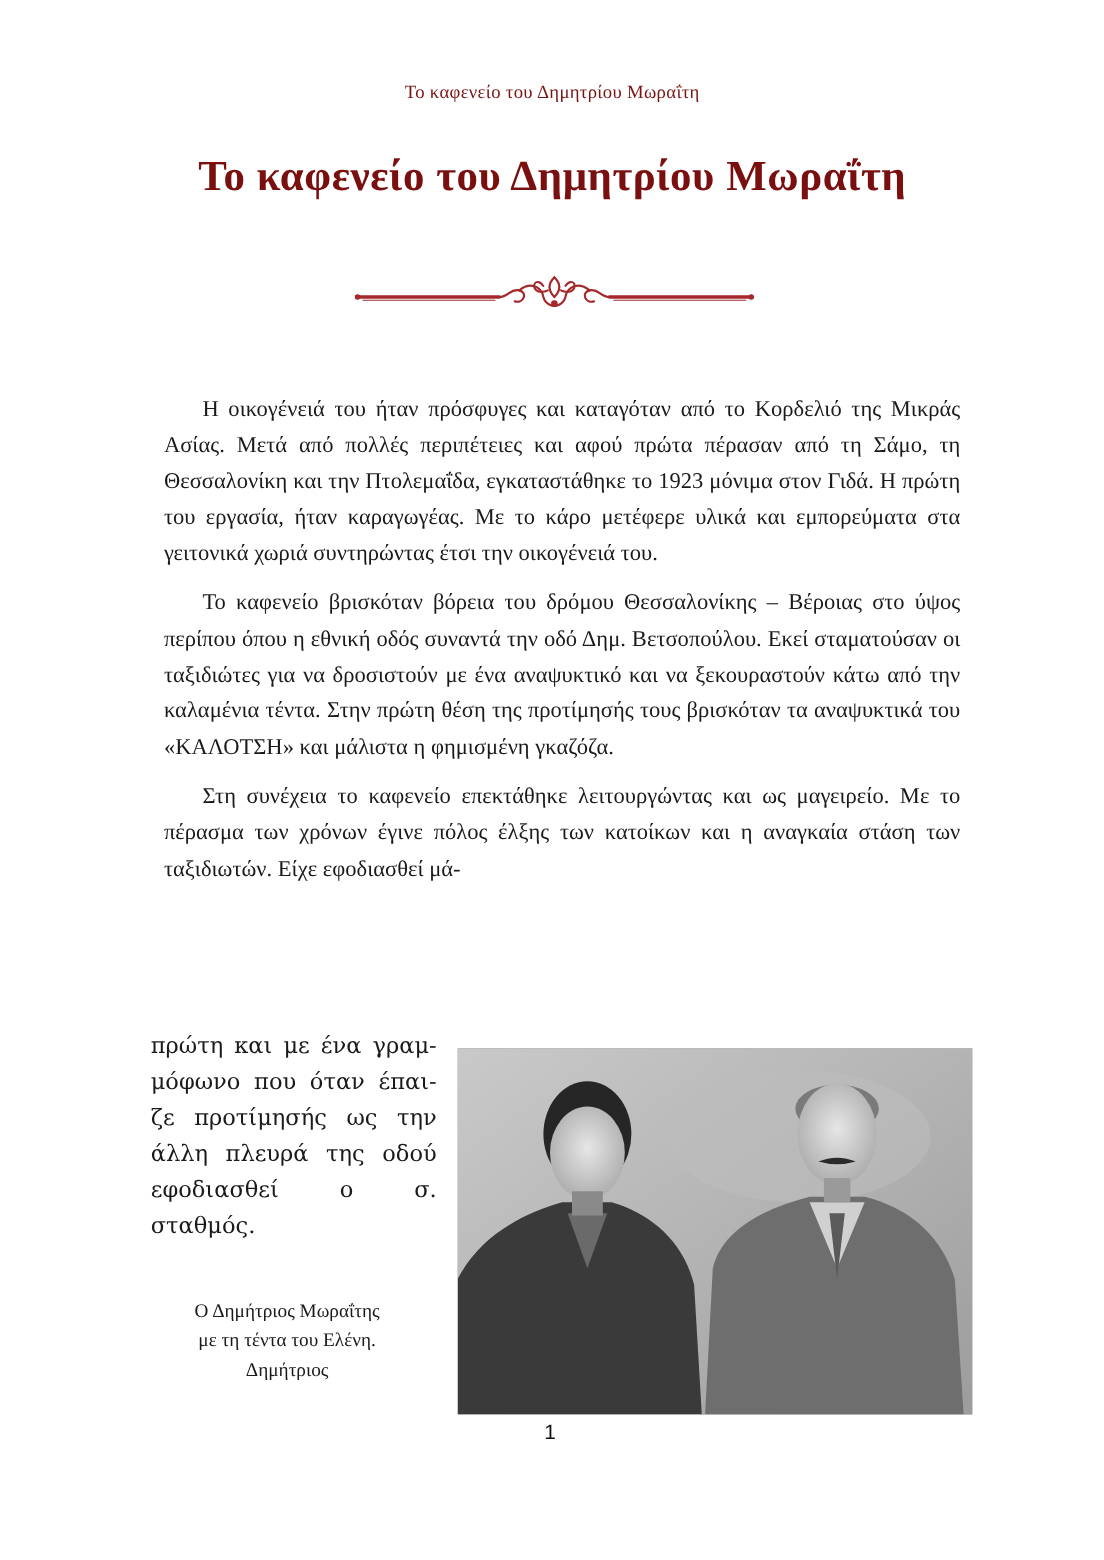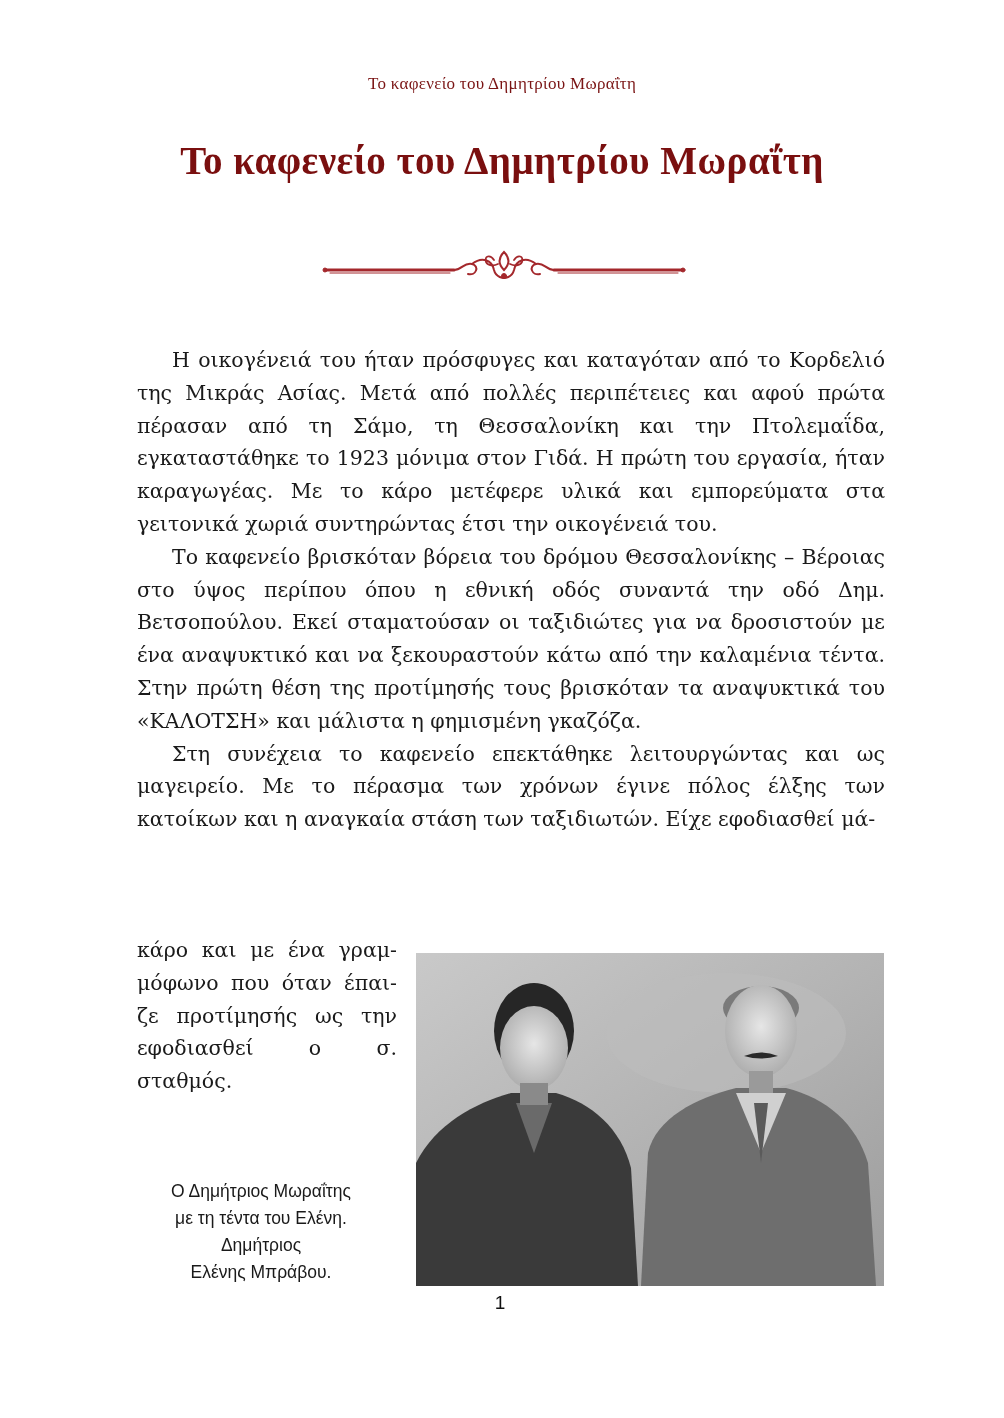--- a/index.html
+++ b/index.html
@@ -51,22 +51,23 @@
       top: 344px;
       left: 137px;
       width: 748px;
       font-family: "DejaVu Serif", serif;
       font-size: 20.5px;
       line-height: 32.8px;
       text-align: justify;
       color: #1a1a1a;
     }
     .body-text p {
-      margin: 0;
+      margin: 12px;
       text-indent: 35px;
+      font-family: Liberation Serif, serif;
     }
     .wrap-text {
       position: absolute;
       top: 934px;
       left: 137px;
       width: 260px;
       font-family: "DejaVu Serif", serif;
       font-size: 20.5px;
       line-height: 32.8px;
       text-align: justify;
@@ -80,21 +81,21 @@
     }
     .wrap-text .line.last {
       text-align-last: left;
     }
     .caption {
       position: absolute;
       top: 1178px;
       left: 126px;
       width: 270px;
       text-align: center;
-      font-family: Liberation Sans, sans-serif;
+      font-family: Liberation Serif, serif;
       font-size: 17.5px;
       line-height: 27px;
       color: #1a1a1a;
     }
     .photo {
       position: absolute;
       top: 953px;
       left: 416px;
       width: 468px;
       height: 333px;
@@ -138,31 +139,31 @@
   </g>
 </svg>
 
 <div class="body-text">
   <p>Η οικογένειά του ήταν πρόσφυγες και καταγόταν από το Κορδελιό της Μικράς Ασίας. Μετά από πολλές περιπέτειες και αφού πρώτα πέρασαν από τη Σάμο, τη Θεσσαλονίκη και την Πτολεμαΐδα, εγκαταστάθηκε το 1923 μόνιμα στον Γιδά. Η πρώτη του εργασία, ήταν καραγωγέας. Με το κάρο μετέφερε υλικά και εμπορεύματα στα γειτονικά χωριά συντηρώντας έτσι την οικογένειά του.</p>
   <p>Το καφενείο βρισκόταν βόρεια του δρόμου Θεσσαλονίκης – Βέροιας στο ύψος περίπου όπου η εθνική οδός συναντά την οδό Δημ. Βετσοπούλου. Εκεί σταματούσαν οι ταξιδιώτες για να δροσιστούν με ένα αναψυκτικό και να ξεκουραστούν κάτω από την καλαμένια τέντα. Στην πρώτη θέση της προτίμησής τους βρισκόταν τα αναψυκτικά του «ΚΑΛΟΤΣΗ» και μάλιστα η φημισμένη γκαζόζα.</p>
   <p>Στη συνέχεια το καφενείο επεκτάθηκε λειτουργώντας και ως μαγειρείο. Με το πέρασμα των χρόνων έγινε πόλος έλξης των κατοίκων και η αναγκαία στάση των ταξιδιωτών. Είχε εφοδιασθεί μά-</p>
 </div>
 
 <div class="wrap-text">
-  <span class="line">κάρο και με ένα γραμ-</span>
+  <span class="line">πρώτη και με ένα γραμ-</span>
   <span class="line">μόφωνο που όταν έπαι-</span>
   <span class="line">ζε προτίμησής ως την</span>
+  <span class="line">άλλη πλευρά της οδού</span>
   <span class="line last">εφοδιασθεί ο σ. σταθμός.</span>
 </div>
 
 <div class="caption">
   <div>Ο Δημήτριος Μωραΐτης</div>
   <div>με τη τέντα του Ελένη.</div>
   <div>Δημήτριος</div>
-  <div>Ελένης Μπράβου.</div>
 </div>
 
 <div class="photo">
   <svg width="468" height="333" viewBox="0 0 468 333">
     <defs>
       <linearGradient id="bg" x1="0" y1="0" x2="1" y2="1">
         <stop offset="0" stop-color="#c9c9c9"></stop>
         <stop offset="0.5" stop-color="#b4b4b4"></stop>
         <stop offset="1" stop-color="#9c9c9c"></stop>
       </linearGradient>

